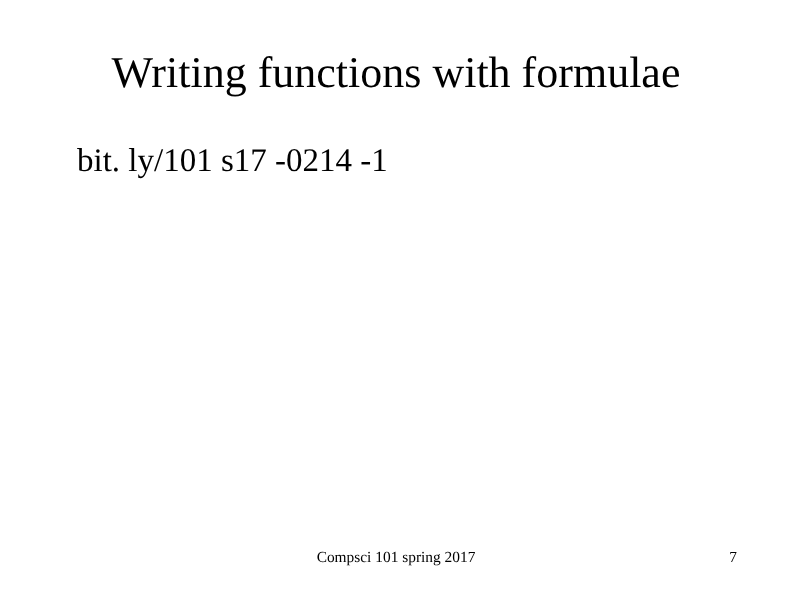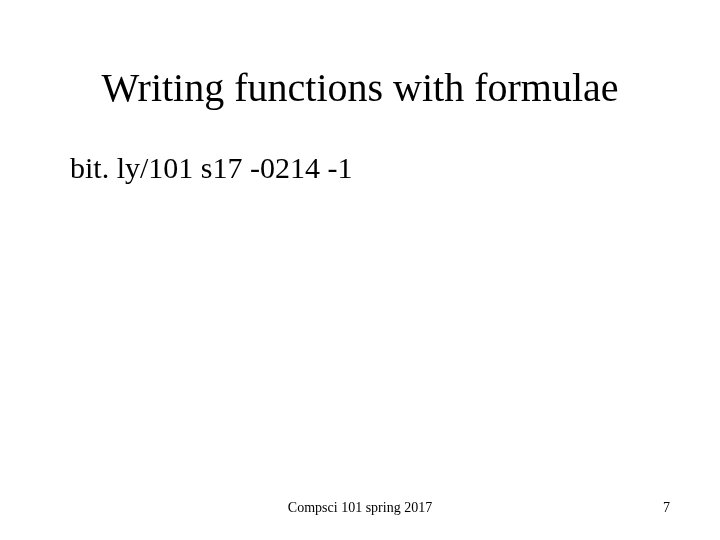--- a/index.html
+++ b/index.html
@@ -19,21 +19,21 @@
     .slide {
       width: 100%;
       height: 100%;
       position: relative;
       padding: 40px 50px 30px 50px;
     }
     .title {
       font-size: 40px;
       font-weight: normal;
       text-align: center;
-      margin-top: 24px;
+      margin-top: 2px;
       margin-bottom: 40px;
     }
     .body-text {
       font-size: 30px;
       font-weight: normal;
       text-align: left;
       margin-left: 20px;
     }
     .footer {
       position: absolute;

